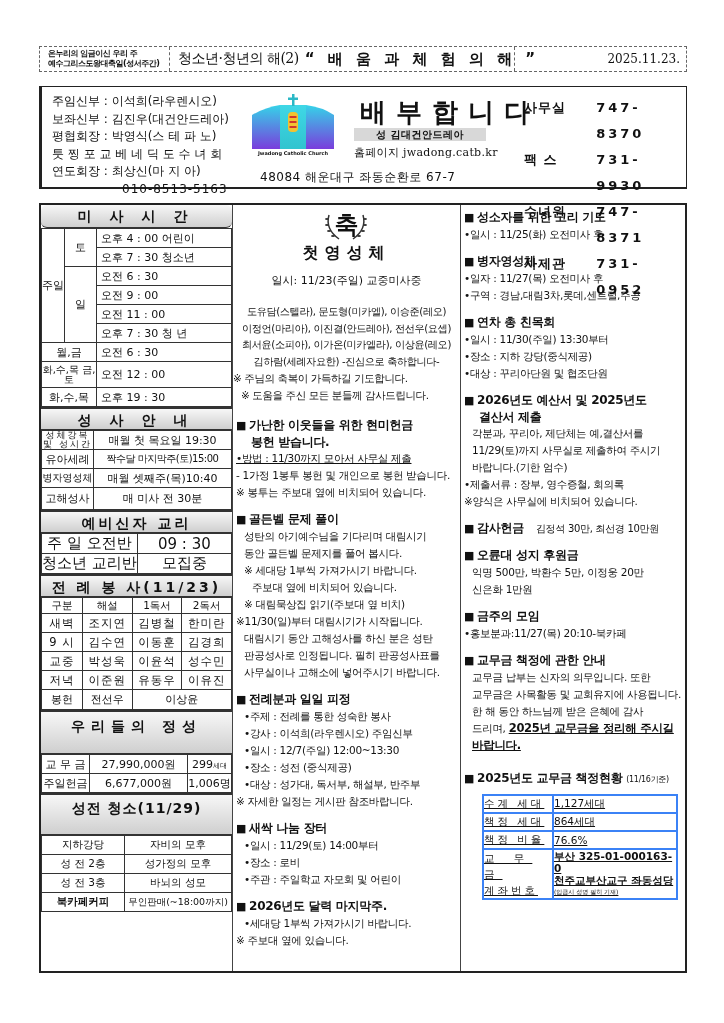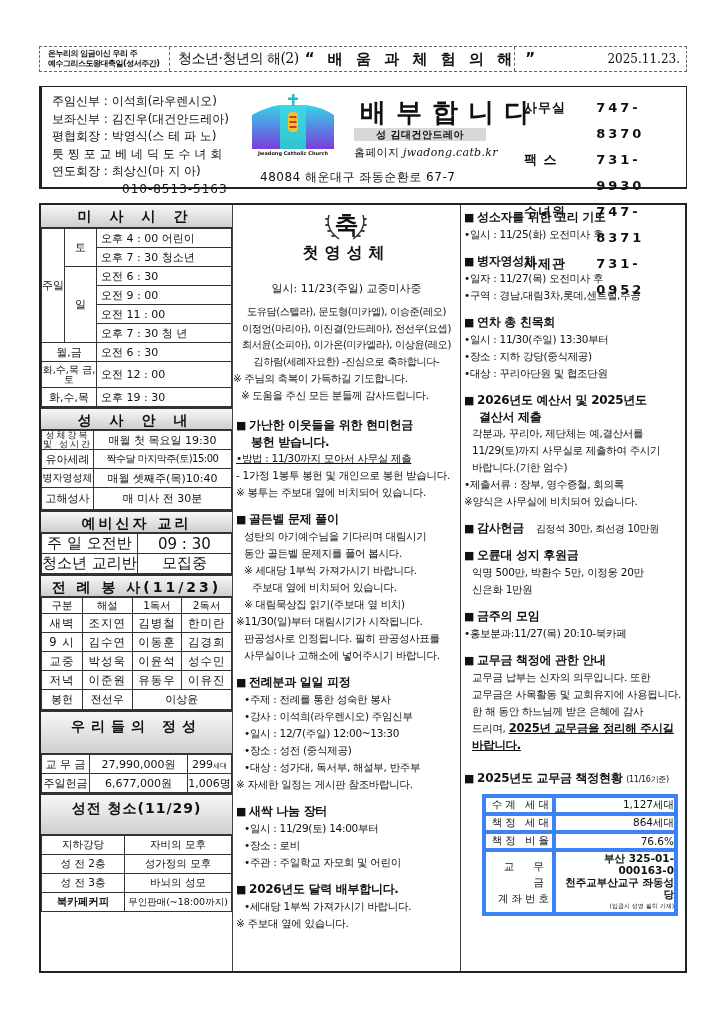--- a/index.html
+++ b/index.html
@@ -22,40 +22,40 @@
   .header { position: absolute; left: 39px; top: 86px; width: 648px; height: 103px;
     border: 1.5px solid #222; border-left: 3px solid #222; border-bottom: 2.5px solid #222; }
   .staff { position: absolute; left: 10px; top: 6px; font-size: 12px; line-height: 17.5px; font-weight: 500; white-space: nowrap; }
   .staff .phone { padding-left: 70px; letter-spacing: 1px; }
   .logo { position: absolute; left: 208px; top: 6px; width: 86px; height: 62px; }
   .logo .caption { position: absolute; left: 0; bottom: -1px; width: 86px; text-align: center; font-size: 5px; font-weight: bold; }
   .church-name { position: absolute; left: 318px; top: 8px; font-size: 26px; font-weight: bold; letter-spacing: 10px; }
   .patron { position: absolute; left: 312px; top: 41px; width: 132px; height: 13px; background: #d8d8d8;
     font-size: 10px; font-weight: bold; text-align: center; line-height: 13px; letter-spacing: 0.5px; }
   .homepage { position: absolute; left: 312px; top: 58px; font-size: 11px; letter-spacing: 0.3px; }
-  .homepage .url { font-family: "DejaVu Serif", serif; font-size: 11px; font-style: italic; }
+  .homepage .url { font-family: "DejaVu Serif", serif; font-size: 11px; }
   .address { position: absolute; left: 218px; top: 82px; font-size: 12px; letter-spacing: 0.5px; white-space: nowrap; }
   .contacts { position: absolute; left: 482px; top: 8px; font-size: 13px; font-weight: bold; line-height: 26px; }
   .contacts .row { display: flex; }
   .contacts .lbl { width: 60px; letter-spacing: 1px; }
   .contacts .num { letter-spacing: 3px; padding-left: 14px; }
 
   
   .body { position: absolute; left: 39px; top: 203px; width: 648px; height: 770px;
     border: 2px solid #222; display: flex; }
   .col-left { width: 192px; border-right: 1.5px solid #444; display: flex; flex-direction: column; }
   .col-mid { width: 228px; border-right: 1.5px solid #444; padding: 4px 0 0 0; position: relative; }
   .col-right { flex: 1; padding: 4px 0 0 0; position: relative; }
 
   
   table.lt { border-collapse: collapse; width: 100%; font-size: 11px; }
   table.lt td { border: 1px solid #333; text-align: center; padding: 0; height: 19px; white-space: nowrap; }
   .sec-head { background: linear-gradient(#f7f7f7, #cfcfcf); font-weight: 600; font-size: 14px; text-align: center;
     letter-spacing: 18px; padding-left: 10px; height: 23px; line-height: 23px; border-bottom: 1px solid #333; border-top: 2px solid #333; }
-  .sec-head.first { border-top: none; }
+  .sec-head.first { border-top: none; border-radius: 6px; }
   .sec-head.sm { letter-spacing: 3px; padding-left: 0; }
   .td-left { text-align: left !important; padding-left: 4px !important; }
   .mass td { height: 19px; }
   .guide td { height: 26px; }
   .small-lbl { font-size: 9px; line-height: 9px; letter-spacing: 2px; }
   .cat td { height: 18px; font-size: 15px; }
   .lit td { height: 27px; font-size: 11.5px; letter-spacing: 1px; }
   .lit .hdr td { height: 16px; font-size: 10.5px; letter-spacing: 0; }
   .off td { height: 33px; font-size: 11px; }
   .clean td { height: 27px; font-size: 10.5px; }
@@ -68,25 +68,25 @@
   .ind { padding-left: 8px; }
   .ind2 { padding-left: 16px; }
   .u { text-decoration: underline; }
   .ub { text-decoration: underline; font-weight: bold; font-size: 11.5px; }
   .gap { height: 10px; }
 
   .celebrate { text-align: center; }
   .celebrate .seal { font-size: 24px; font-weight: bold; height: 32px; line-height: 32px; position: relative; }
   .celebrate .seal svg { position: absolute; left: 88px; top: 0; }
   .celebrate .title { font-size: 16px; font-weight: bold; letter-spacing: 6px; margin-top: 2px; }
-  .celebrate .date { font-size: 11px; margin-top: 17px; }
-  .celebrate .names { font-size: 10.2px; line-height: 16.5px; letter-spacing: -0.4px; margin-top: 8px; }
+  .celebrate .date { font-size: 11px; margin-top: 9px; }
+  .celebrate .names { font-size: 10.2px; line-height: 16.5px; letter-spacing: -0.4px; margin-top: 16px; }
 
   table.assess { border-collapse: collapse; margin: 6px 0 0 18px; width: 196px; font-size: 10.5px; }
-  table.assess td { border: 4px solid #3b82f6; text-align: right; height: 18px; }
+  table.assess td { border: 2px solid #3b82f6; text-align: left; height: 18px; text-decoration: underline; }
   table.assess td.lbl { width: 70px; letter-spacing: 3px; }
   .acct { font-size: 10.5px; font-weight: bold; line-height: 12px; }
   .acct .note { font-size: 6px; font-weight: normal; }
 </style>
 </head>
 <body>
 
 <div class="banner">
   <div class="motto">
     <div>온누리의 임금이신 우리 주</div>
@@ -361,20 +361,21 @@
         </div>
         <div class="gap"></div>
         <div class="notice">
           <div class="ntitle"><span class="sq">■</span><span>골든벨 문제 풀이</span></div>
           <div class="nline ind">성탄의 아기예수님을 기다리며 대림시기</div>
           <div class="nline ind">동안 골든벨 문제지를 풀어 봅시다.</div>
           <div class="nline ind">※ 세대당 1부씩 가져가시기 바랍니다.</div>
           <div class="nline ind2">주보대 옆에 비치되어 있습니다.</div>
           <div class="nline ind">※ 대림묵상집 읽기(주보대 옆 비치)</div>
           <div class="nline ">※11/30(일)부터 대림시기가 시작됩니다.</div>
+          <div class="nline ind">대림시기 동안 고해성사를 하신 분은 성탄</div>
           <div class="nline ind">판공성사로 인정됩니다. 필히 판공성사표를</div>
           <div class="nline ind">사무실이나 고해소에 넣어주시기 바랍니다.</div>
         </div>
         <div class="gap"></div>
         <div class="notice">
           <div class="ntitle"><span class="sq">■</span><span>전례분과 일일 피정</span></div>
           <div class="nline ind">•주제 : 전례를 통한 성숙한 봉사</div>
           <div class="nline ind">•강사 : 이석희(라우렌시오) 주임신부</div>
           <div class="nline ind">•일시 : 12/7(주일) 12:00~13:30</div>
           <div class="nline ind">•장소 : 성전 (중식제공)</div>
@@ -383,21 +384,21 @@
         </div>
         <div class="gap"></div>
         <div class="notice">
           <div class="ntitle"><span class="sq">■</span><span>새싹 나눔 장터</span></div>
           <div class="nline ind">•일시 : 11/29(토) 14:00부터</div>
           <div class="nline ind">•장소 : 로비</div>
           <div class="nline ind">•주관 : 주일학교 자모회 및 어린이</div>
         </div>
         <div class="gap"></div>
         <div class="notice">
-          <div class="ntitle"><span class="sq">■</span><span>2026년도 달력 배부합니다.</span></div>
+          <div class="ntitle"><span class="sq">■</span><span>2026년도 달력 마지막주.</span></div>
           <div class="nline ind">•세대당 1부씩 가져가시기 바랍니다.</div>
           <div class="nline ">※ 주보대 옆에 있습니다.</div>
         </div>
         <div class="gap"></div>
       </div>
   </div>
 
   <div class="col-right">
     <div id="right-notices">
         <div class="notice">

